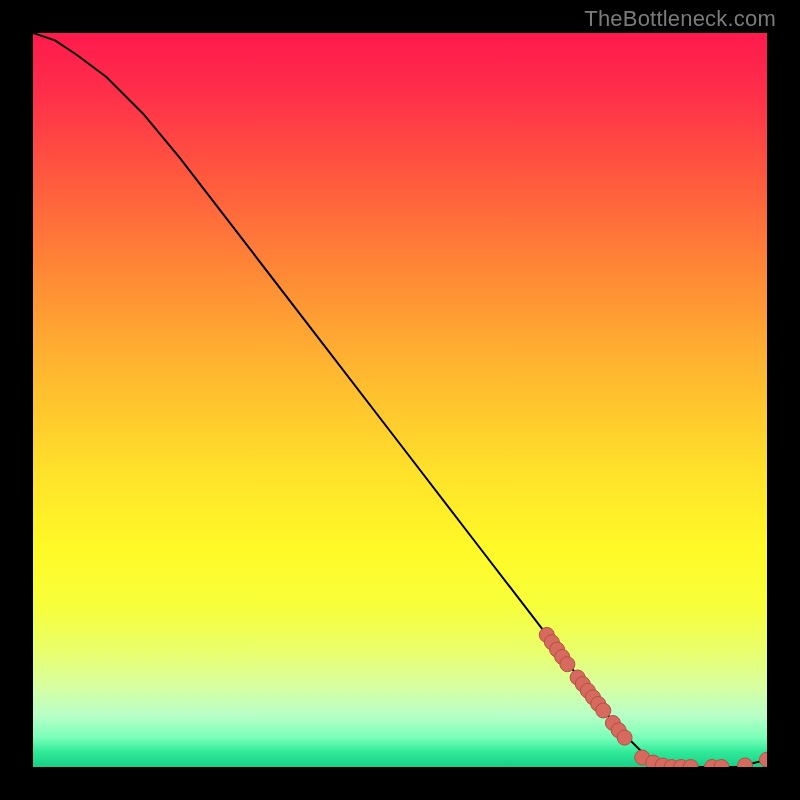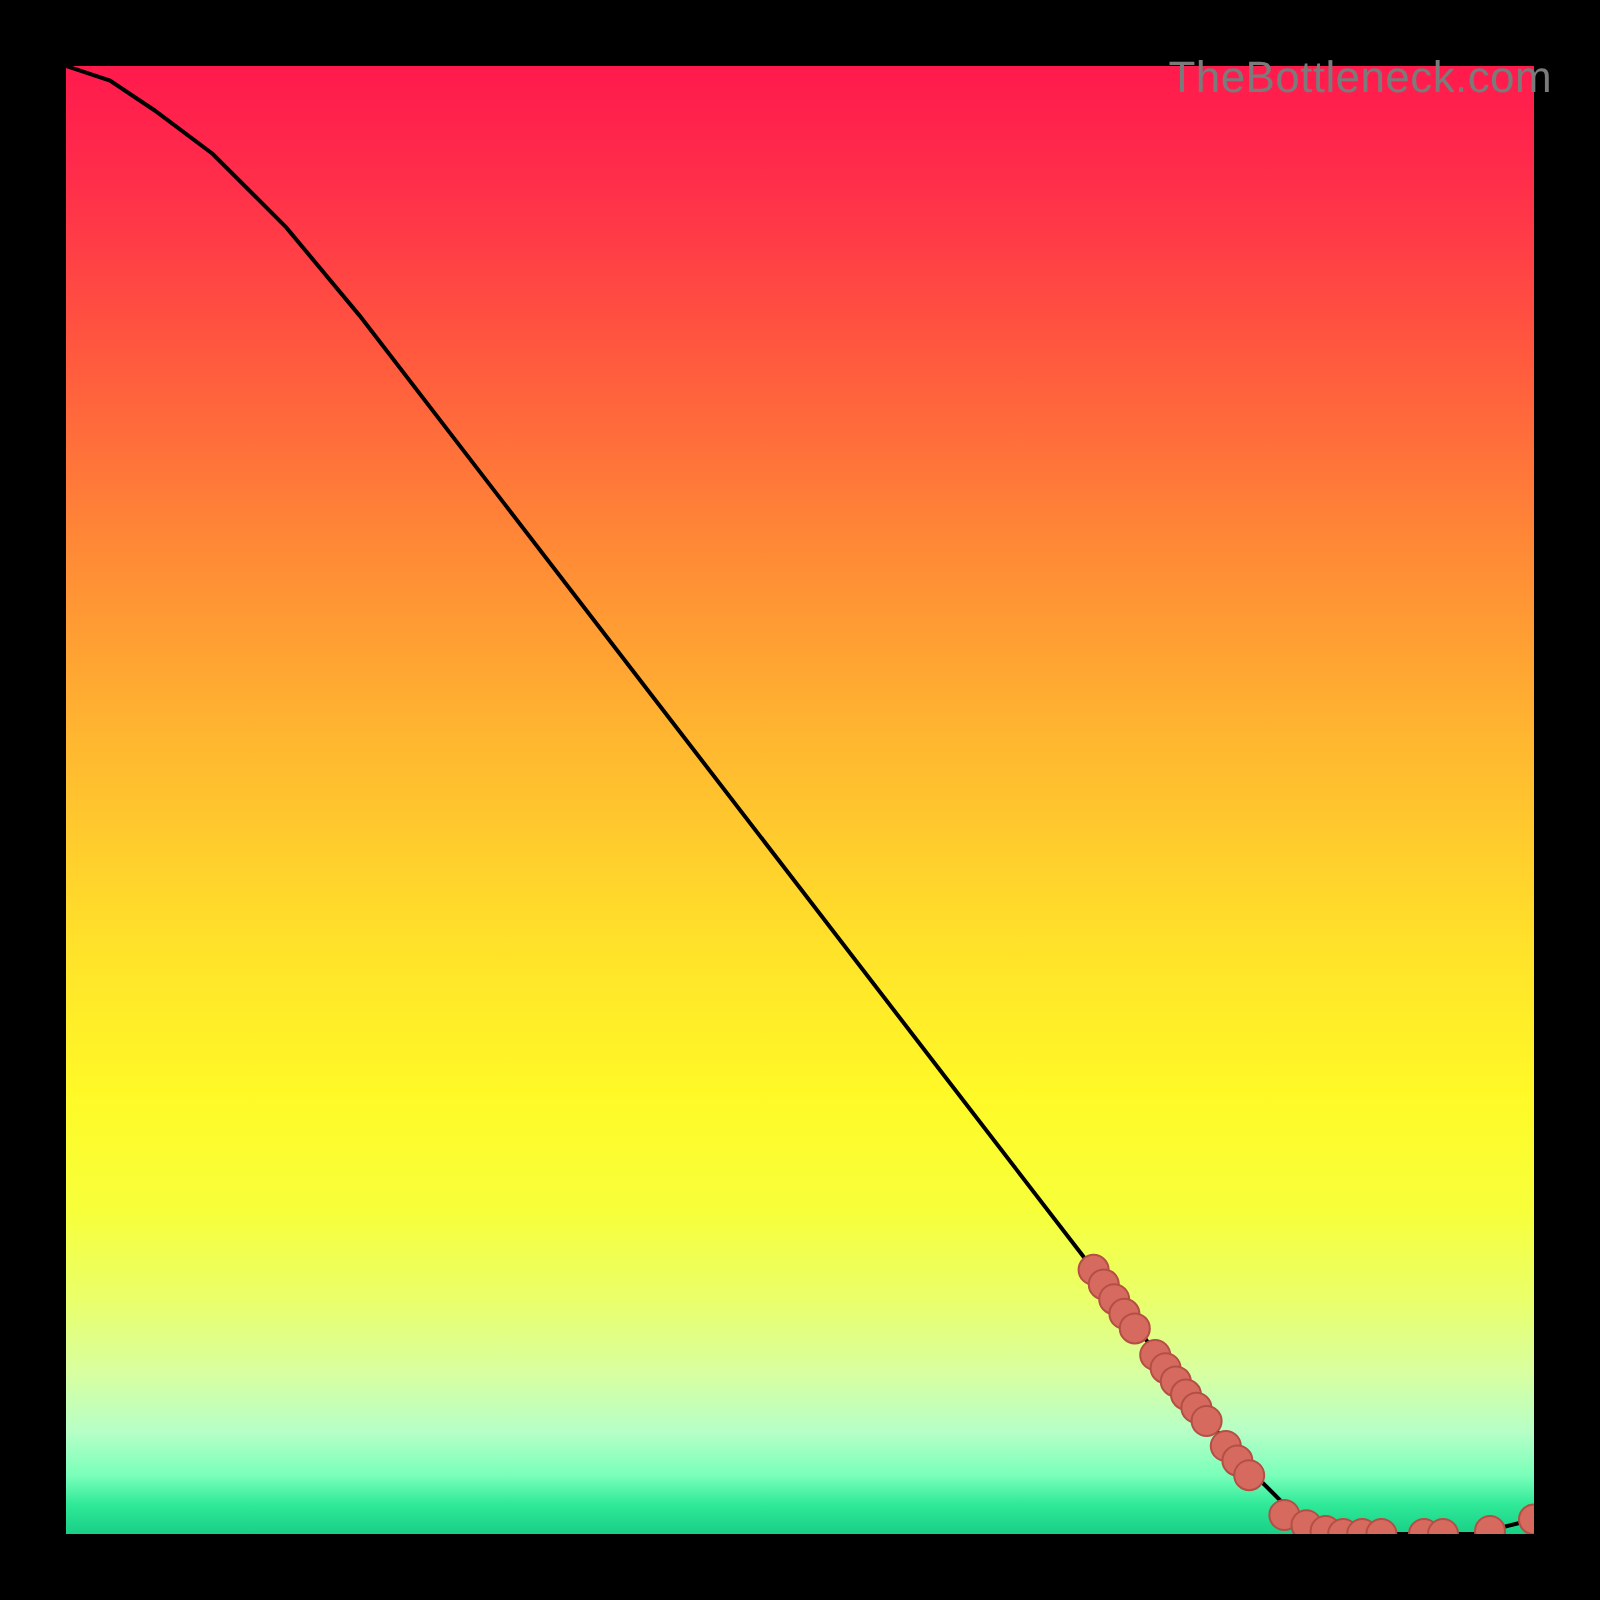--- a/index.html
+++ b/index.html
@@ -53,21 +53,20 @@
   }
   .watermark {
     position: absolute;
     top: 6px;
     right: 24px;
     color: #7b7b7b;
     font-size: 22px;
     font-weight: 500;
     letter-spacing: 0.2px;
     user-select: none;
-    margin-top: 20px;
   }
 </style>
 </head>
 <body>
 
 <div class="frame">
 
   <div class="plot-area">
     <div class="gradient-bg"></div>
 

